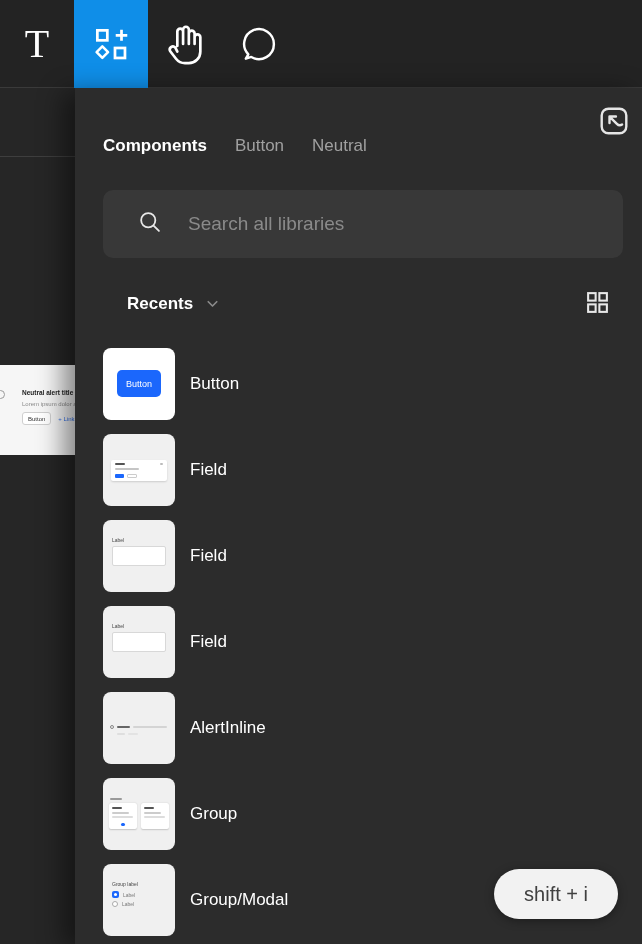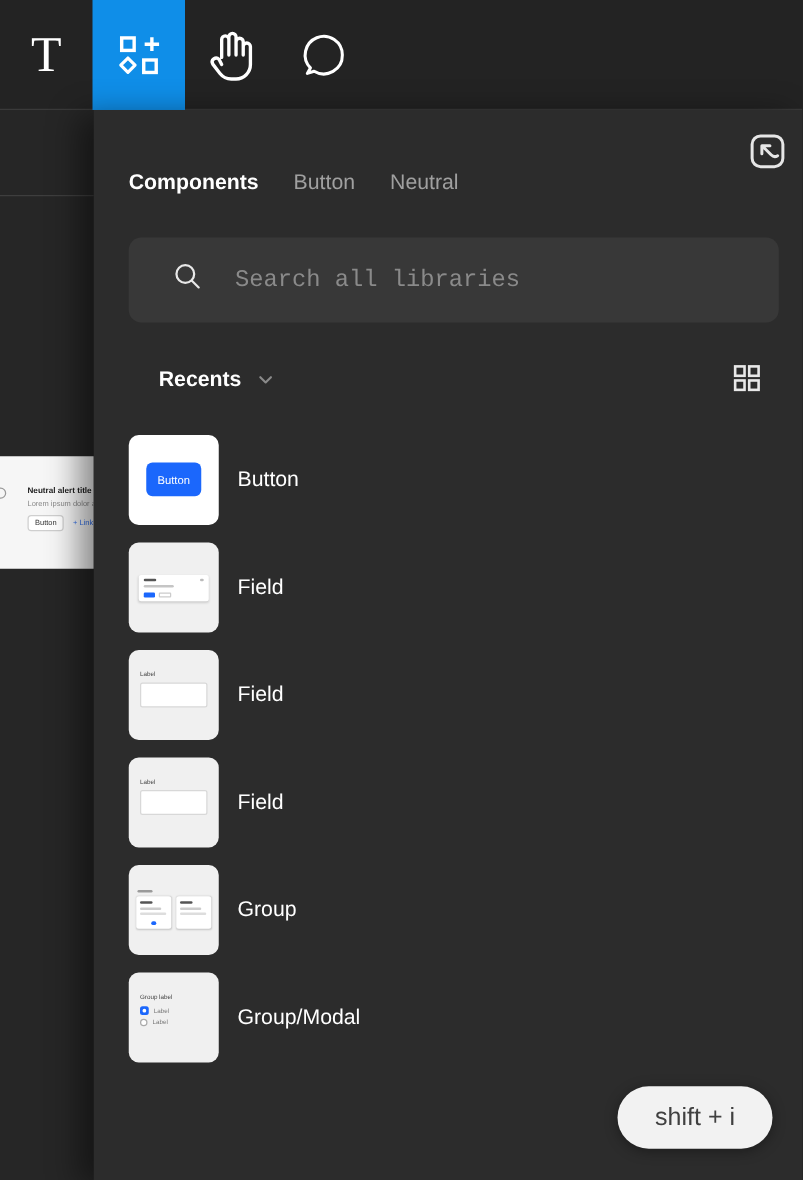--- a/index.html
+++ b/index.html
@@ -32,21 +32,21 @@
   .tabs-row { position:relative; height:68px; display:flex; align-items:flex-end; padding-left:28px; }
   .tab { font-size:17px; color:#a0a0a0; margin-right:28px; cursor:pointer; white-space:nowrap; }
   .tab.active { color:#ffffff; font-weight:700; }
   .popout { position:absolute; right:10px; top:16px; width:36px; height:36px; background:none; border:none;
             display:flex; align-items:center; justify-content:center; cursor:pointer; }
 
   .searchbar { position:absolute; left:28px; top:102px; width:520px; height:68px; background:#383838;
                border-radius:10px; display:flex; align-items:center; padding:0 20px; }
   .searchbar svg { flex:none; margin:0 8px 0 14px; }
   .searchbar input { flex:1; background:transparent; border:none; outline:none; color:#e6e6e6;
-                     font-size:19px; font-family:Liberation Mono, monospace; margin-left:16px; }
+                     font-size:19px; font-family:Liberation Sans, sans-serif; margin-left:16px; }
   .searchbar input::placeholder { color:#8a8a8a; }
 
   .section-row { position:absolute; left:28px; right:32px; top:198px; height:36px;
                  display:flex; align-items:center;margin-left:24px; }
   .section-toggle { display:flex; align-items:center; cursor:pointer; }
   .section-title { font-size:17px; font-weight:700; color:#ffffff; }
   .section-toggle svg { margin-left:11px; margin-top:3px; }
   .grid-btn { margin-left:auto; background:none; border:none; cursor:pointer; display:flex; }
 
   .list { position:absolute; left:28px; top:260px; right:0; }
@@ -220,20 +220,30 @@
       </div>
 
       <div class="item">
         <div class="thumb">
           <div class="mini-label">Label</div>
           <div class="mini-input"></div>
         </div>
         <span class="item-label">Field</span>
       </div>
 
+      <div class="item">
+        <div class="thumb">
+          <div class="ma-dot"></div>
+          <div class="bar ma-t1"></div>
+            <div class="bar ma-t2"></div>
+          <div class="bar ma-b1"></div>
+            <div class="bar ma-b2"></div>
+        </div>
+        <span class="item-label">AlertInline</span>
+      </div>
 
       <div class="item">
         <div class="thumb">
           <div class="bar mg-label"></div>
           <div class="mini-card mc-left">
             <div class="bar mc-t"></div>
               <div class="bar mc-l1"></div>
               <div class="bar mc-l2"></div>
             <div class="mc-dot"></div>
           </div>

